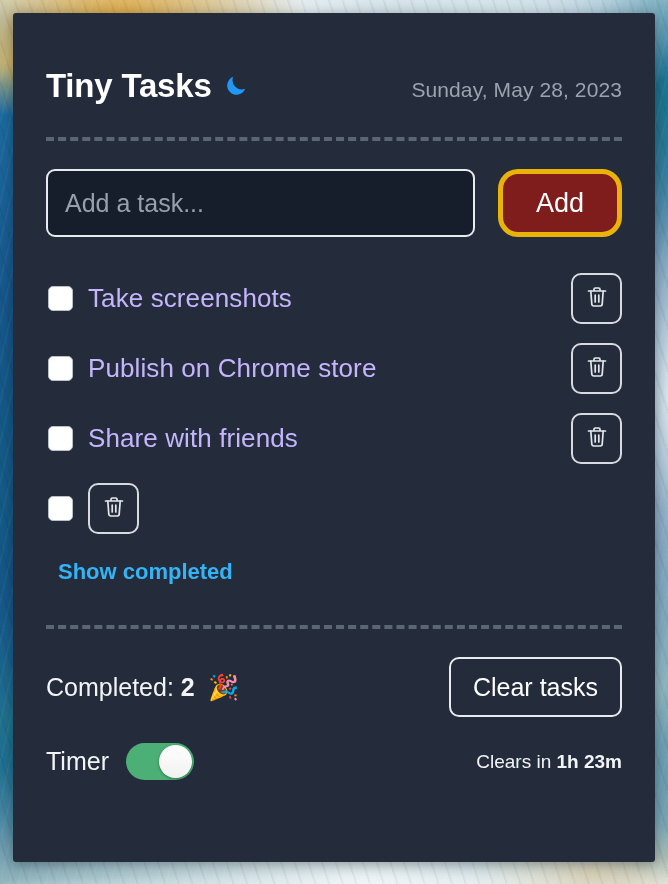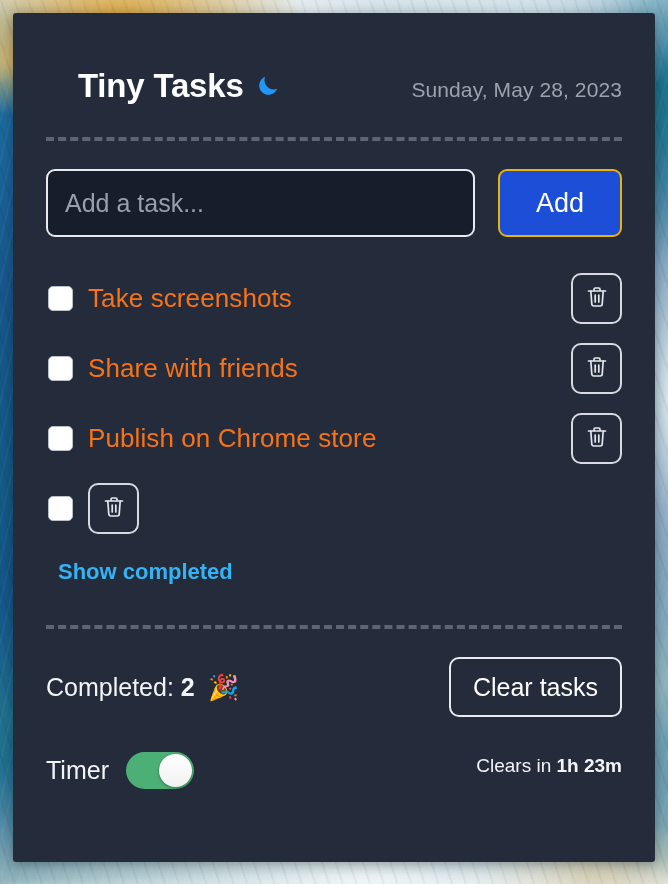--- a/index.html
+++ b/index.html
@@ -57,21 +57,20 @@
     padding: 34px 33px 0 33px;
     box-shadow: 0 2px 14px rgba(0,0,0,0.35);
   }
 
   
   .header {
     display: flex;
     align-items: baseline;
     justify-content: space-between;
     padding-top: 20px;
-    margin-left: 32px;
   }
   .title-wrap { display: flex; align-items: center; gap: 11px; }
   .title {
     font-size: 33px;
     font-weight: bold;
     color: #ffffff;
     letter-spacing: -0.2px;
   }
   .moon-icon { display: block; margin-bottom: -3px; cursor: pointer; }
   .date {
@@ -103,23 +102,23 @@
     color: #e8ebee;
     font-family: "Liberation Sans", sans-serif;
     font-size: 25px;
     padding: 0 17px;
     outline: none;
   }
   .task-input::placeholder { color: #97a0ac; }
   .add-btn {
     width: 124px;
     height: 68px;
-    background: #1d4ed8;
-    border: 2px solid #eab308;
-    border-radius: 9px;
+    background: #7f1d1d;
+    border: 5px solid #eab308;
+    border-radius: 20px;
     color: #ffffff;
     font-family: "Liberation Sans", sans-serif;
     font-size: 27px;
     cursor: pointer;
   }
 
   
   .task-list { margin-top: 26px; }
   .task-row {
     display: flex;
@@ -134,21 +133,21 @@
     flex: 0 0 25px;
     background: #ffffff;
     border: 1px solid #b9bfc7;
     border-radius: 5px;
     cursor: pointer;
     margin: 0 15px 0 2px;
   }
   .task-label {
     flex: 1;
     font-size: 26px;
-    color: #f97316;
+    color: #c4b5fd;
     letter-spacing: 0.1px;
   }
   .trash-btn {
     width: 51px;
     height: 51px;
     background: transparent;
     border: 2px solid #d7dbe1;
     border-radius: 10px;
     display: flex;
     align-items: center;
@@ -193,21 +192,21 @@
     font-size: 25px;
     cursor: pointer;
   }
 
   .timer-row {
     display: flex;
     align-items: center;
     justify-content: space-between;
     margin-top: 26px;
   }
-  .timer-left { display: flex; align-items: center; gap: 17px; margin-top: 9px; }
+  .timer-left { display: flex; align-items: center; gap: 17px; }
   .timer-label { font-size: 25px; color: #f2f4f6; }
   .toggle {
     width: 68px;
     height: 37px;
     border-radius: 19px;
     background: #4caf76;
     position: relative;
     cursor: pointer;
     flex: 0 0 68px;
   }
@@ -264,35 +263,35 @@
             <path d="M3.5 6h17M9 6V4.3A1.3 1.3 0 0 1 10.3 3h3.4A1.3 1.3 0 0 1 15 4.3V6"></path>
             <path d="M5.8 6l1 13.1A1.9 1.9 0 0 0 8.7 21h6.6a1.9 1.9 0 0 0 1.9-1.9L18.2 6"></path>
             <path d="M10.2 10v7M13.8 10v7"></path>
           </svg>
         </span>
       </button>
     </div>
 
     <div class="task-row">
       <input class="checkbox" type="checkbox" style="">
-      <span class="task-label">Share with friends</span>
+      <span class="task-label">Publish on Chrome store</span>
       <button class="trash-btn">
         <span>
           <svg width="24" height="24" viewBox="0 0 24 24" fill="none" stroke="#e3e7ec" stroke-width="1.7" stroke-linecap="round" stroke-linejoin="round">
             <path d="M3.5 6h17M9 6V4.3A1.3 1.3 0 0 1 10.3 3h3.4A1.3 1.3 0 0 1 15 4.3V6"></path>
             <path d="M5.8 6l1 13.1A1.9 1.9 0 0 0 8.7 21h6.6a1.9 1.9 0 0 0 1.9-1.9L18.2 6"></path>
             <path d="M10.2 10v7M13.8 10v7"></path>
           </svg>
         </span>
       </button>
     </div>
 
     <div class="task-row">
       <input class="checkbox" type="checkbox" style="">
-      <span class="task-label">Publish on Chrome store</span>
+      <span class="task-label">Share with friends</span>
       <button class="trash-btn">
         <span>
           <svg width="24" height="24" viewBox="0 0 24 24" fill="none" stroke="#e3e7ec" stroke-width="1.7" stroke-linecap="round" stroke-linejoin="round">
             <path d="M3.5 6h17M9 6V4.3A1.3 1.3 0 0 1 10.3 3h3.4A1.3 1.3 0 0 1 15 4.3V6"></path>
             <path d="M5.8 6l1 13.1A1.9 1.9 0 0 0 8.7 21h6.6a1.9 1.9 0 0 0 1.9-1.9L18.2 6"></path>
             <path d="M10.2 10v7M13.8 10v7"></path>
           </svg>
         </span>
       </button>
     </div>

